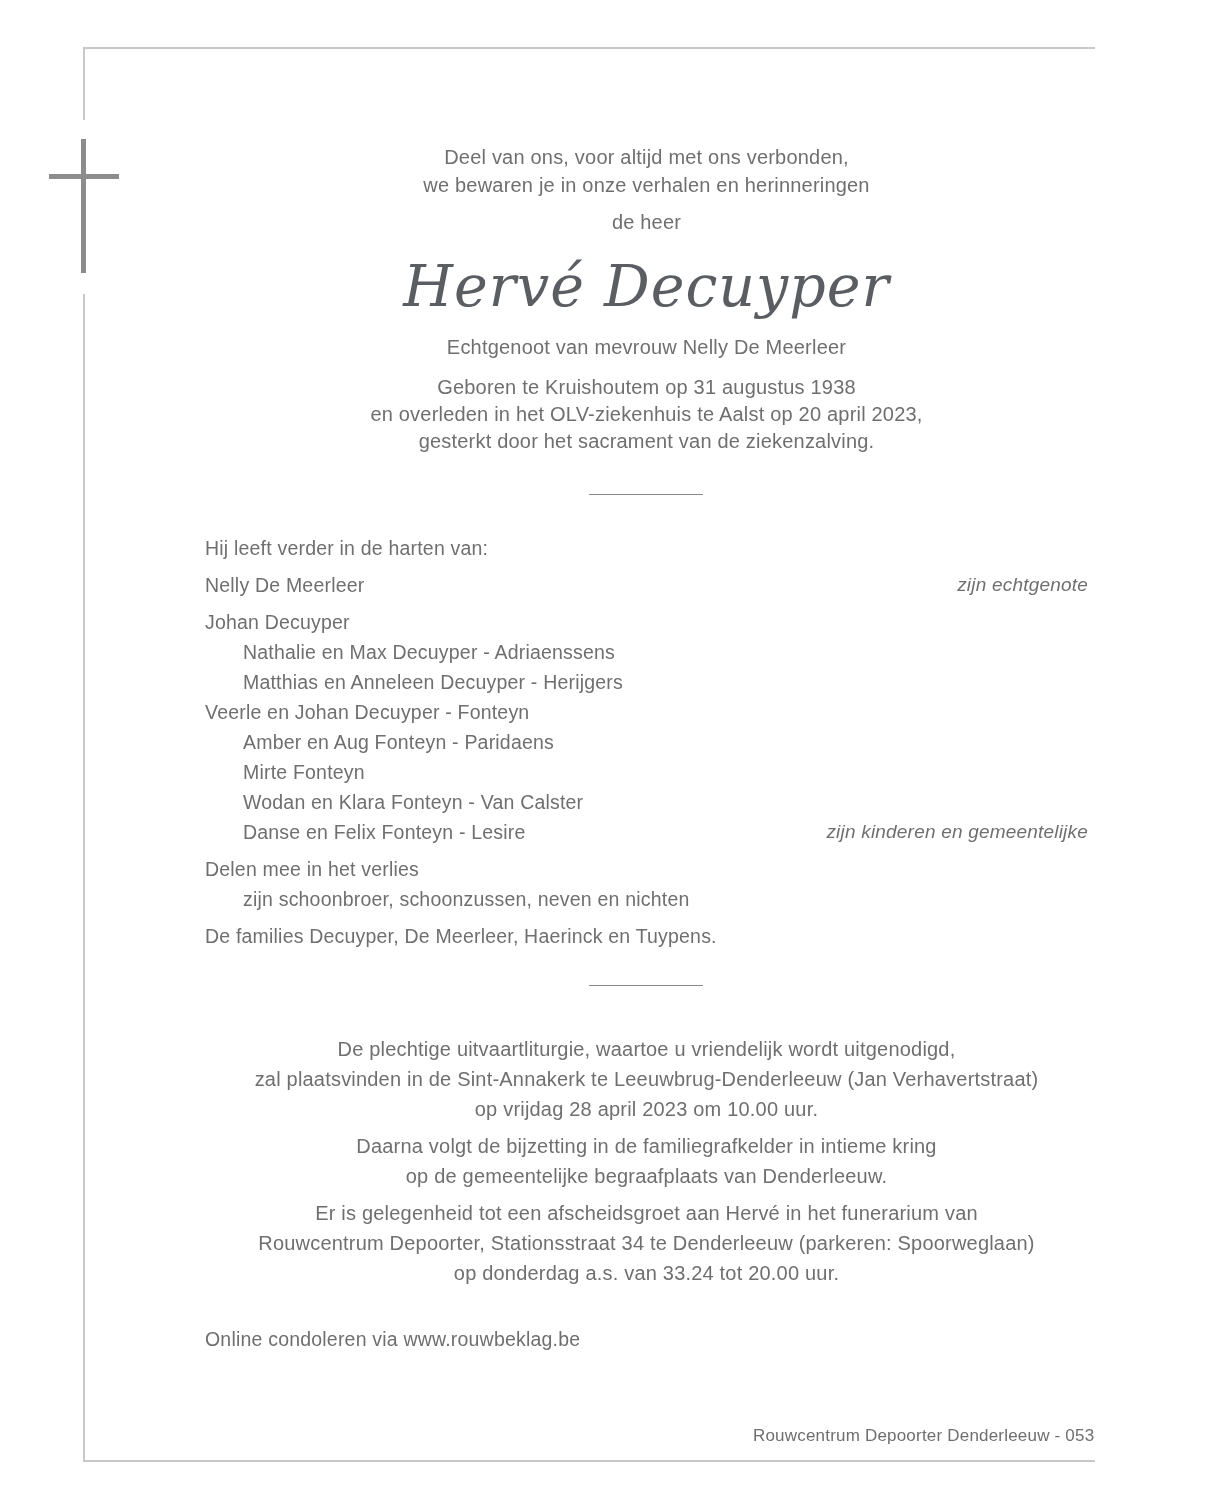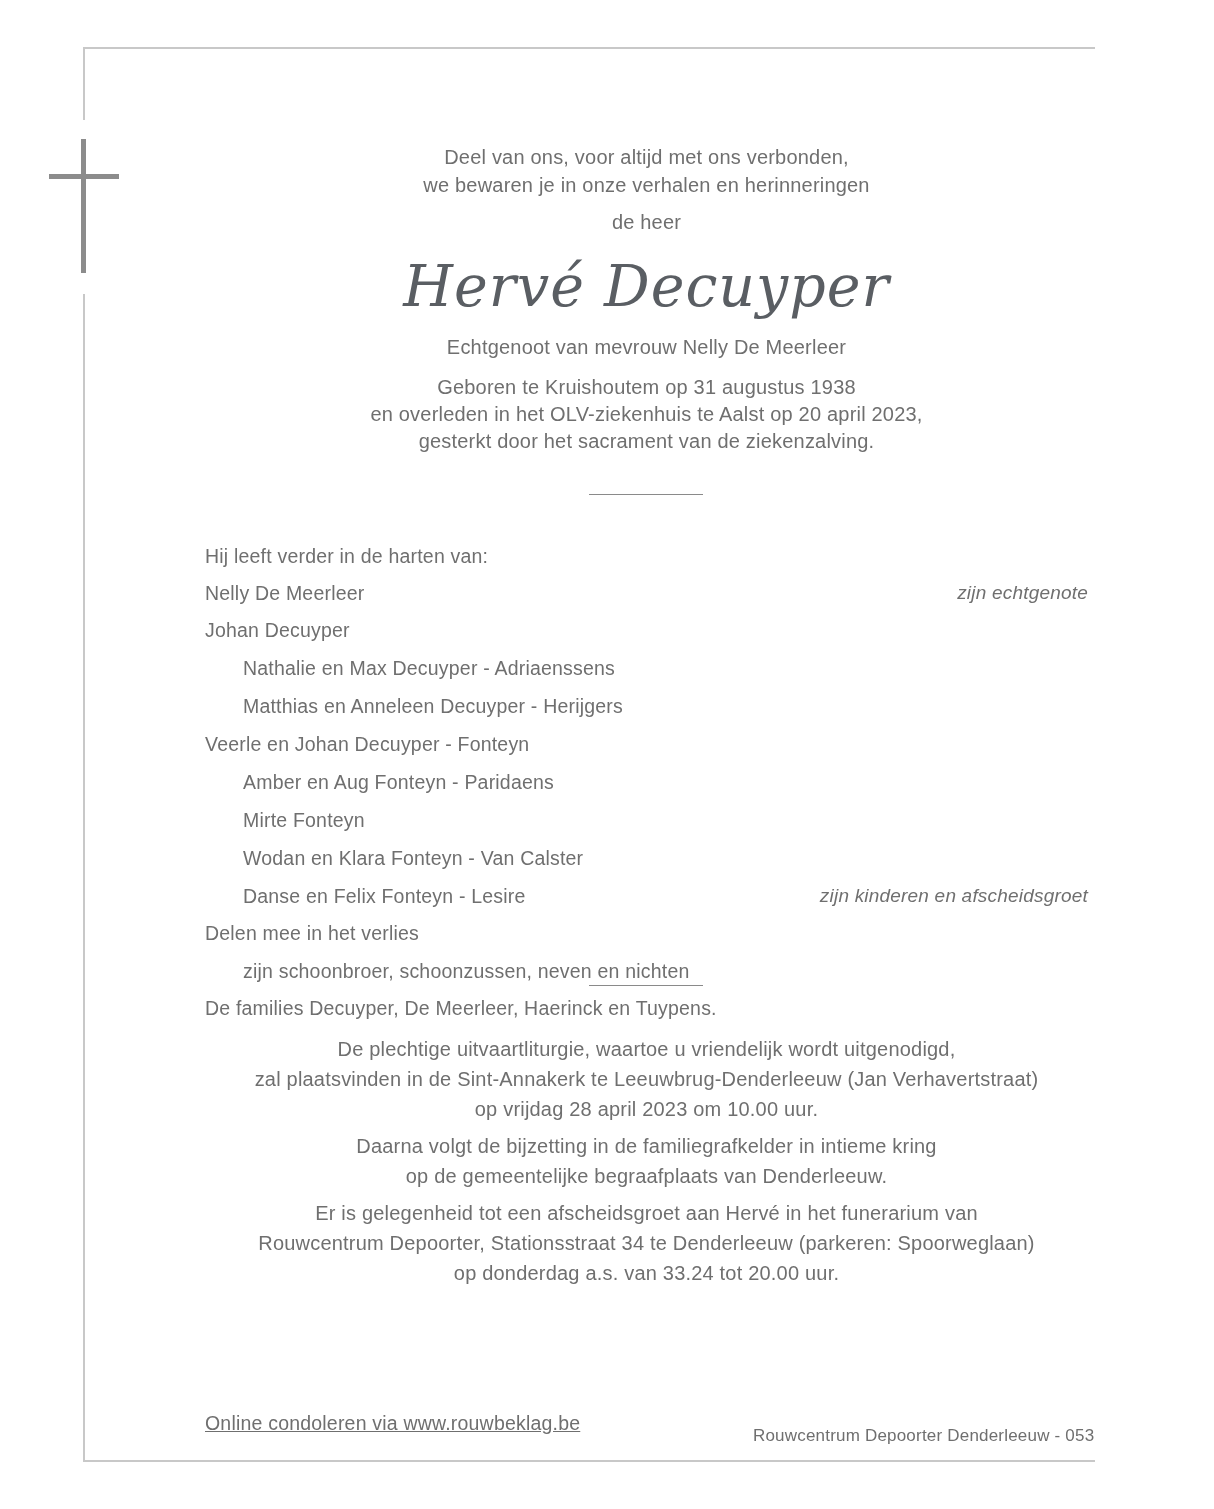--- a/index.html
+++ b/index.html
@@ -88,36 +88,35 @@
     z-index:3;
   }
   .divider1{top:494px;}
   .divider2{top:985px;}
   .family-block{top:533px;}
   .fam-row{
     position:relative;
     font-size:19.5px;
     line-height:30px;
     letter-spacing:0.2px;
-    margin-top:8px;
   }
   .fam-row.para{margin-top:7px;}
   .fam-row.ind{padding-left:38px;}
   .right-label{
     position:absolute;
     right:0; top:0;
     font-style:italic;
     font-size:19px;
     text-align:right;
   }
   .funeral-block{top:1034px;}
   .funeral-block .para-group{margin-top:7px;}
   .funeral-block .line{line-height:30px;}
   .bold{font-weight:400;}
-  .condolence-block{top:1408px;text-decoration:underline;}
+  .condolence-block{top:1324px;}
   .condolence-block .line{font-size:19.5px;line-height:30px;text-align:left;}
   .footer-block{
     position:absolute;
     left:83px; top:1424px;
     width:1084px;
     text-align:right;
     z-index:3;
   }
   .footer-block .line{font-size:17px;line-height:24px;}
 </style>
@@ -180,21 +179,21 @@
       <span>Amber en Aug Fonteyn - Paridaens</span>
     </div>
     <div class="fam-row ind">
       <span>Mirte Fonteyn</span>
     </div>
     <div class="fam-row ind">
       <span>Wodan en Klara Fonteyn - Van Calster</span>
     </div>
     <div class="fam-row ind">
       <span>Danse en Felix Fonteyn - Lesire</span>
-      <span class="right-label">zijn kinderen en afscheidsgroet</span>
+      <span class="right-label">zijn kinderen en gemeentelijke</span>
     </div>
     <div class="fam-row para">
       <span>Delen mee in het verlies</span>
     </div>
     <div class="fam-row ind">
       <span>zijn schoonbroer, schoonzussen, neven en nichten</span>
     </div>
     <div class="fam-row para">
       <span>De families Decuyper, De Meerleer, Haerinck en Tuypens.</span>
     </div>

